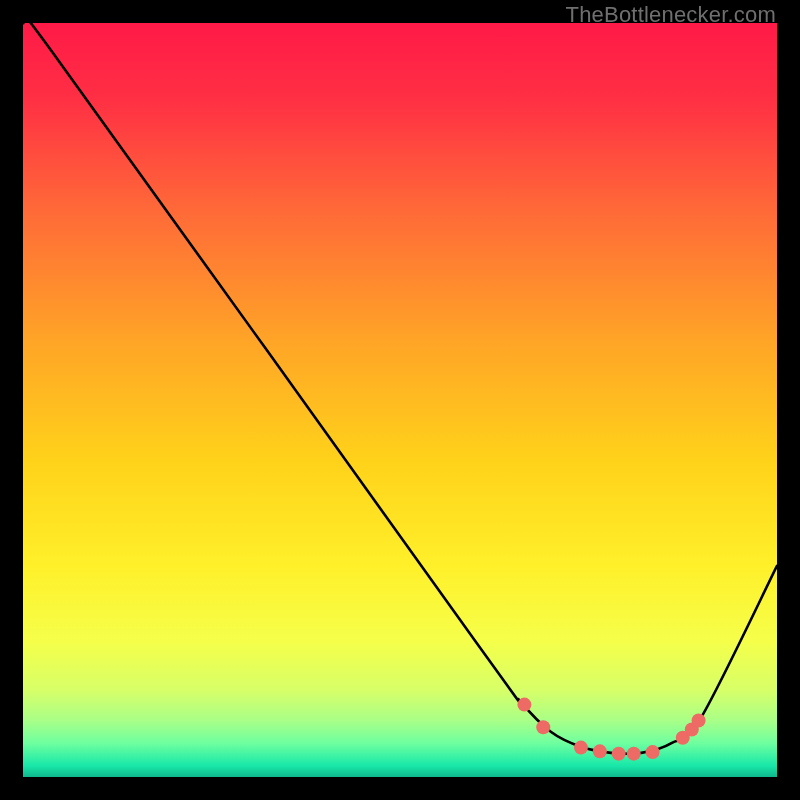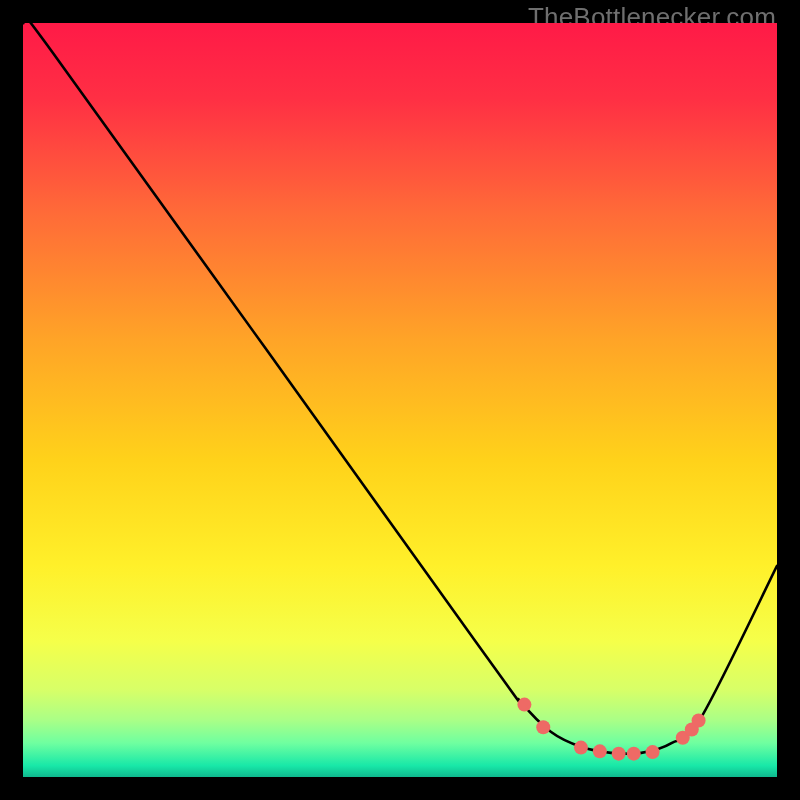--- a/index.html
+++ b/index.html
@@ -31,21 +31,21 @@
   }
   .curve {
     position: absolute;
     inset: 0;
   }
   .watermark {
     position: absolute;
     top: 2px;
     right: 24px;
     color: #6f6f6f;
-    font-size: 26px;
+    font-size: 22px;
     font-weight: 500;
     letter-spacing: 0.2px;
   }
 </style>
 </head>
 <body>
 
 <div class="stage">
   <div class="watermark">TheBottlenecker.com</div>
   <div class="plot-area">

